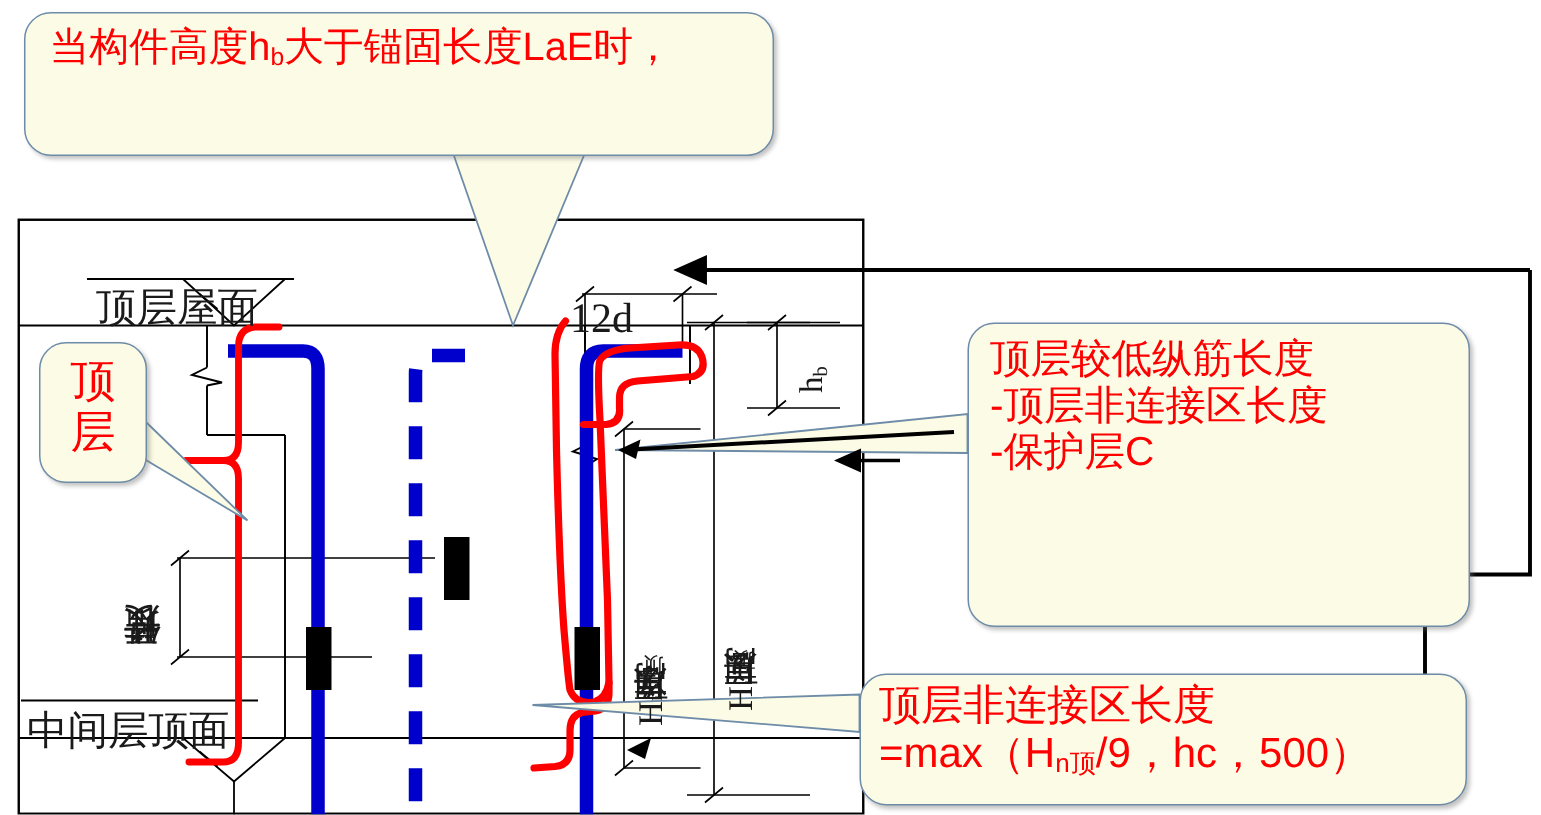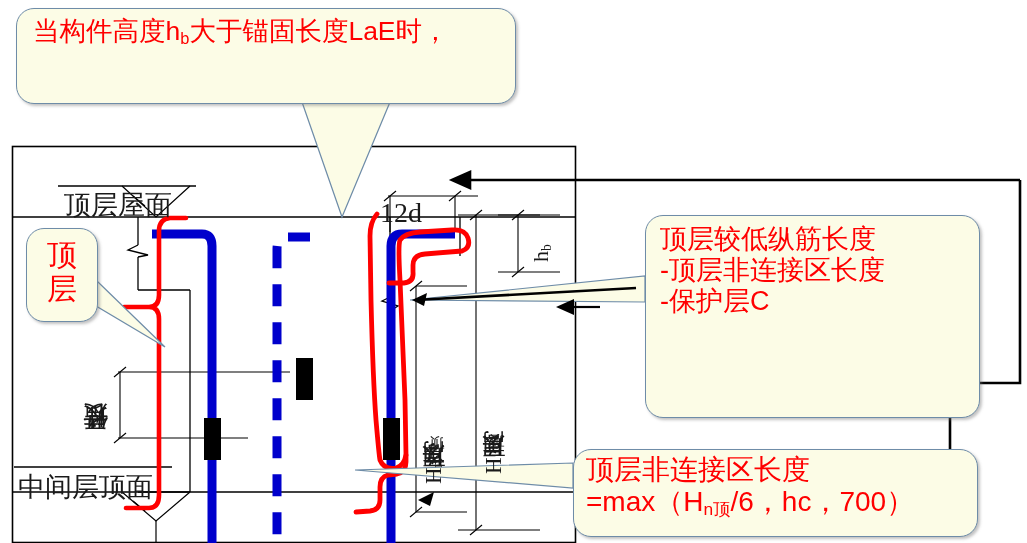--- a/index.html
+++ b/index.html
@@ -239,16 +239,16 @@
   </div>
 
   <div class="callout" id="c-right">
     <div class="line">顶层较低纵筋长度</div>
     <div class="line">-顶层非连接区长度</div>
     <div class="line">-保护层C</div>
   </div>
 
   <div class="callout" id="c-bottom">
     <div class="line">顶层非连接区长度</div>
-    <div class="line"><span>=max（H</span><sub>n顶</sub><span>/6，hc，700）</span></div>
+    <div class="line"><span>=max（H</span><sub>n顶</sub><span>/9，hc，500）</span></div>
   </div>
 
 </div>
 
 </body></html>

